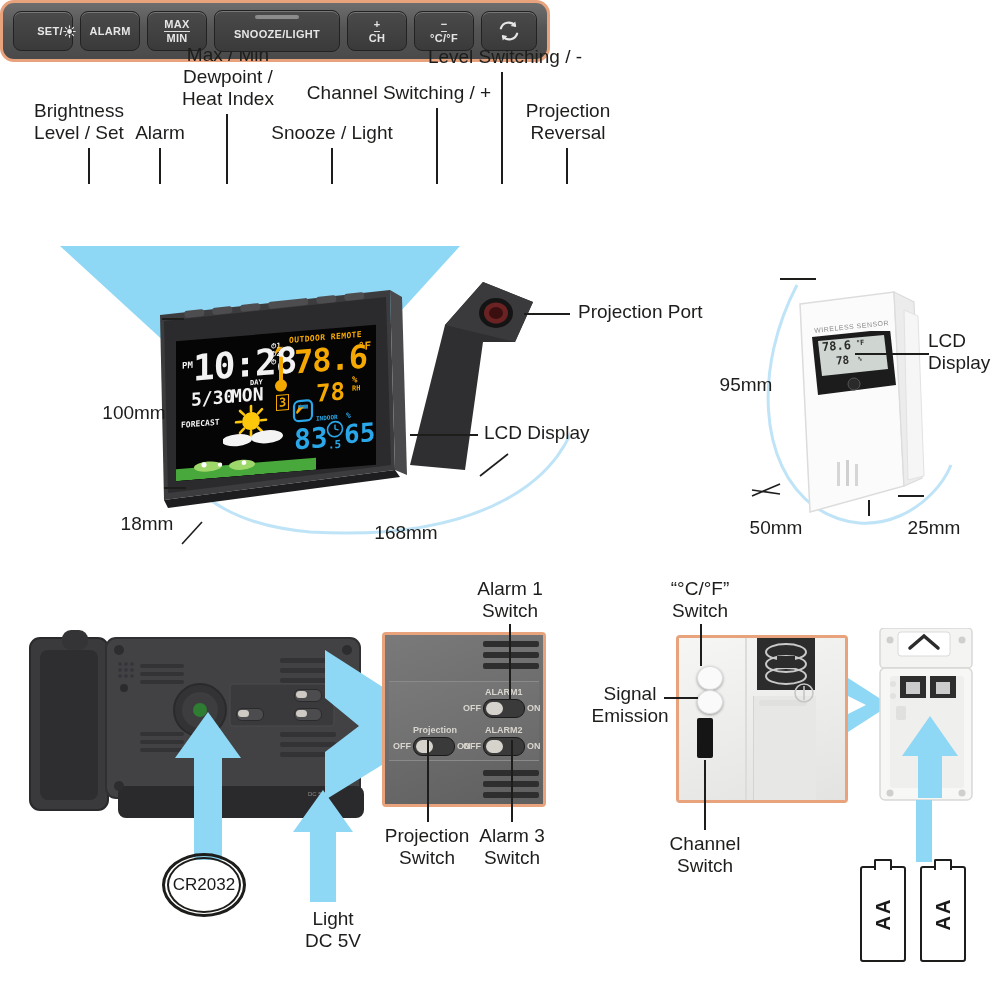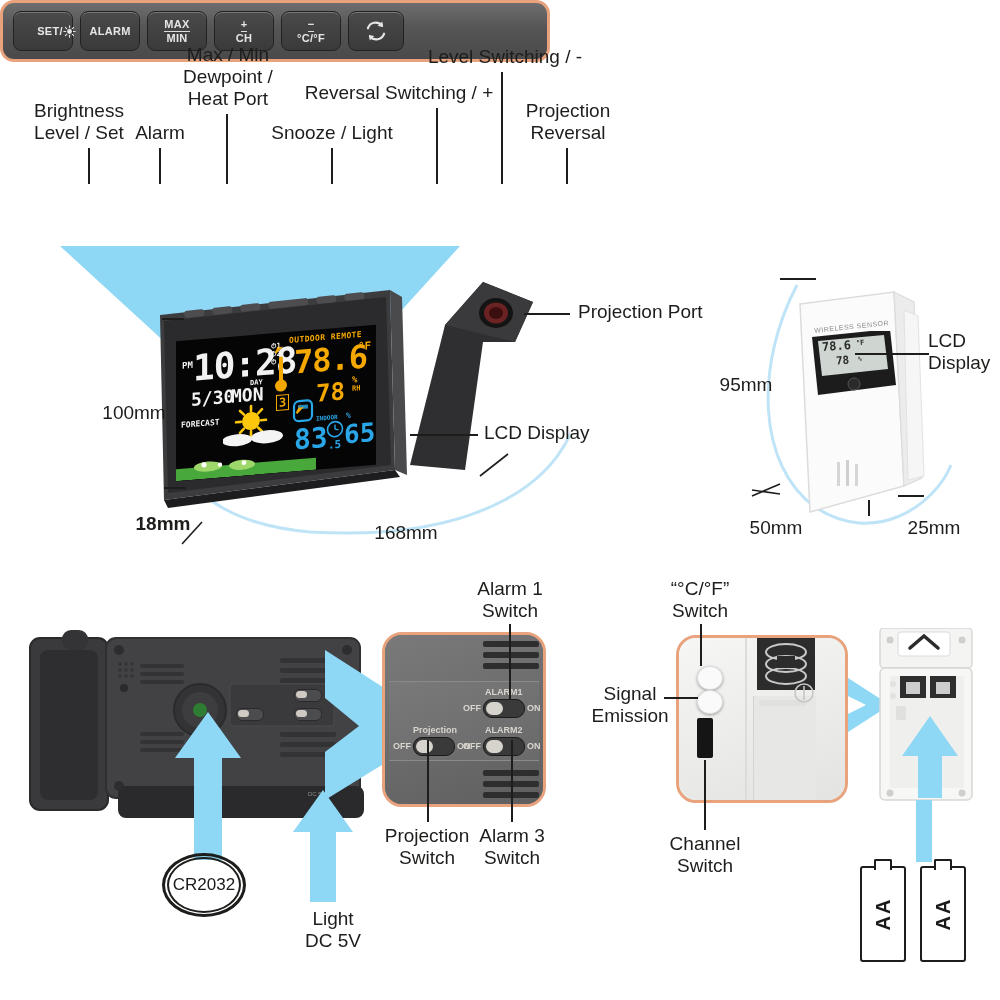--- a/index.html
+++ b/index.html
@@ -36,21 +36,21 @@
   .amber{color:#f5a800;}
   .cyan{color:#2aa7e8;}
 
   
   #sensor{position:absolute;left:790px;top:295px;width:120px;height:215px;}
 
   
   #backclock{position:absolute;left:22px;top:628px;width:350px;height:195px;}
 
   
-  .zoompanel{position:absolute;border:3px solid #e8a27c;border-radius:20px;box-sizing:border-box;overflow:hidden;}
+  .zoompanel{position:absolute;border:3px solid #e8a27c;border-radius:4px;box-sizing:border-box;overflow:hidden;}
 
   .switchtrack{position:absolute;width:40px;height:17px;border-radius:9px;
        background:#3a3a3a;border:1.6px solid #1a1a1a;}
   .switchknob{position:absolute;width:17px;height:13px;border-radius:7px;background:#d6d2cc;top:2px;}
   .swtext{position:absolute;font-size:9px;color:#d9d5cf;font-weight:bold;}
 
   
   #coin{position:absolute;left:162px;top:853px;width:84px;height:64px;}
   #coin .outer{position:absolute;inset:0;border:3.5px solid #1d1d1b;border-radius:50%;}
   #coin .inner{position:absolute;left:5px;top:4px;right:5px;bottom:4px;border:2.5px solid #1d1d1b;border-radius:50%;}
@@ -68,27 +68,27 @@
 
 <div class="lbl" style="left:14px;top:100px;width:130px;text-align:center;">Brightness
 Level / Set</div>
 <div class="lead vline" style="left:88px;top:148px;height:36px;"></div>
 
 <div class="lbl" style="left:120px;top:122px;width:80px;">Alarm</div>
 <div class="lead vline" style="left:159px;top:148px;height:36px;"></div>
 
 <div class="lbl" style="left:158px;top:44px;width:140px;">Max / Min
 Dewpoint /
-Heat Port</div>
+Heat Index</div>
 <div class="lead vline" style="left:226px;top:114px;height:70px;"></div>
 
 <div class="lbl" style="left:250px;top:122px;width:164px;">Snooze / Light</div>
 <div class="lead vline" style="left:331px;top:148px;height:36px;"></div>
 
-<div class="lbl" style="left:298px;top:82px;width:202px;">Reversal Switching / +</div>
+<div class="lbl" style="left:298px;top:82px;width:202px;">Channel Switching / +</div>
 <div class="lead vline" style="left:436px;top:108px;height:76px;"></div>
 
 <div class="lbl" style="left:408px;top:46px;width:194px;">Level Switching / -</div>
 <div class="lead vline" style="left:501px;top:72px;height:112px;"></div>
 
 <div class="lbl" style="left:508px;top:100px;width:120px;">Projection
 Reversal</div>
 <div class="lead vline" style="left:566px;top:148px;height:36px;"></div>
 
 <div id="btnbar">
@@ -115,20 +115,24 @@
     <span>ALARM</span>
   </div>
 
   <div class="btn small">
     <span class="stack">
       <span class="top">MAX</span>
       <span class="bot">MIN</span>
     </span>
   </div>
 
+  <div class="btn wide">
+    <span class="slot"></span>
+    <span style="margin-top:6px;">SNOOZE/LIGHT</span>
+  </div>
 
   <div class="btn small">
     <span class="stack">
       <span class="top">+</span>
       <span class="bot">CH</span>
     </span>
   </div>
 
   <div class="btn small">
     <span class="stack">
@@ -251,21 +255,21 @@
   </div>
 </div>
 
 <div class="lead hline" style="left:524px;top:313px;width:46px;"></div>
 <div class="lbl" style="left:578px;top:301px;width:140px;text-align:left;">Projection Port</div>
 
 <div class="lead hline" style="left:410px;top:434px;width:68px;"></div>
 <div class="lbl" style="left:484px;top:422px;width:120px;text-align:left;">LCD Display</div>
 
 <div class="lbl" style="left:86px;top:402px;width:96px;">100mm</div>
-<div class="lbl" style="left:124px;top:513px;width:78px;font-weight:bold;">18mm</div>
+<div class="lbl" style="left:108px;top:513px;width:78px;">18mm</div>
 <div class="lbl" style="left:360px;top:522px;width:92px;">168mm</div>
 <div class="lead hline" style="left:162px;top:318px;width:22px;"></div>
 <div class="lead hline" style="left:164px;top:487px;width:22px;"></div>
 <svg class="abs" style="left:478px;top:452px;" width="34" height="26">
   <line x1="2" y1="24" x2="30" y2="2" stroke="#1d1d1b" stroke-width="1.6"></line>
 </svg>
 <svg class="abs" style="left:180px;top:520px;" width="26" height="26">
   <line x1="22" y1="2" x2="2" y2="24" stroke="#1d1d1b" stroke-width="1.6"></line>
 </svg>
 

